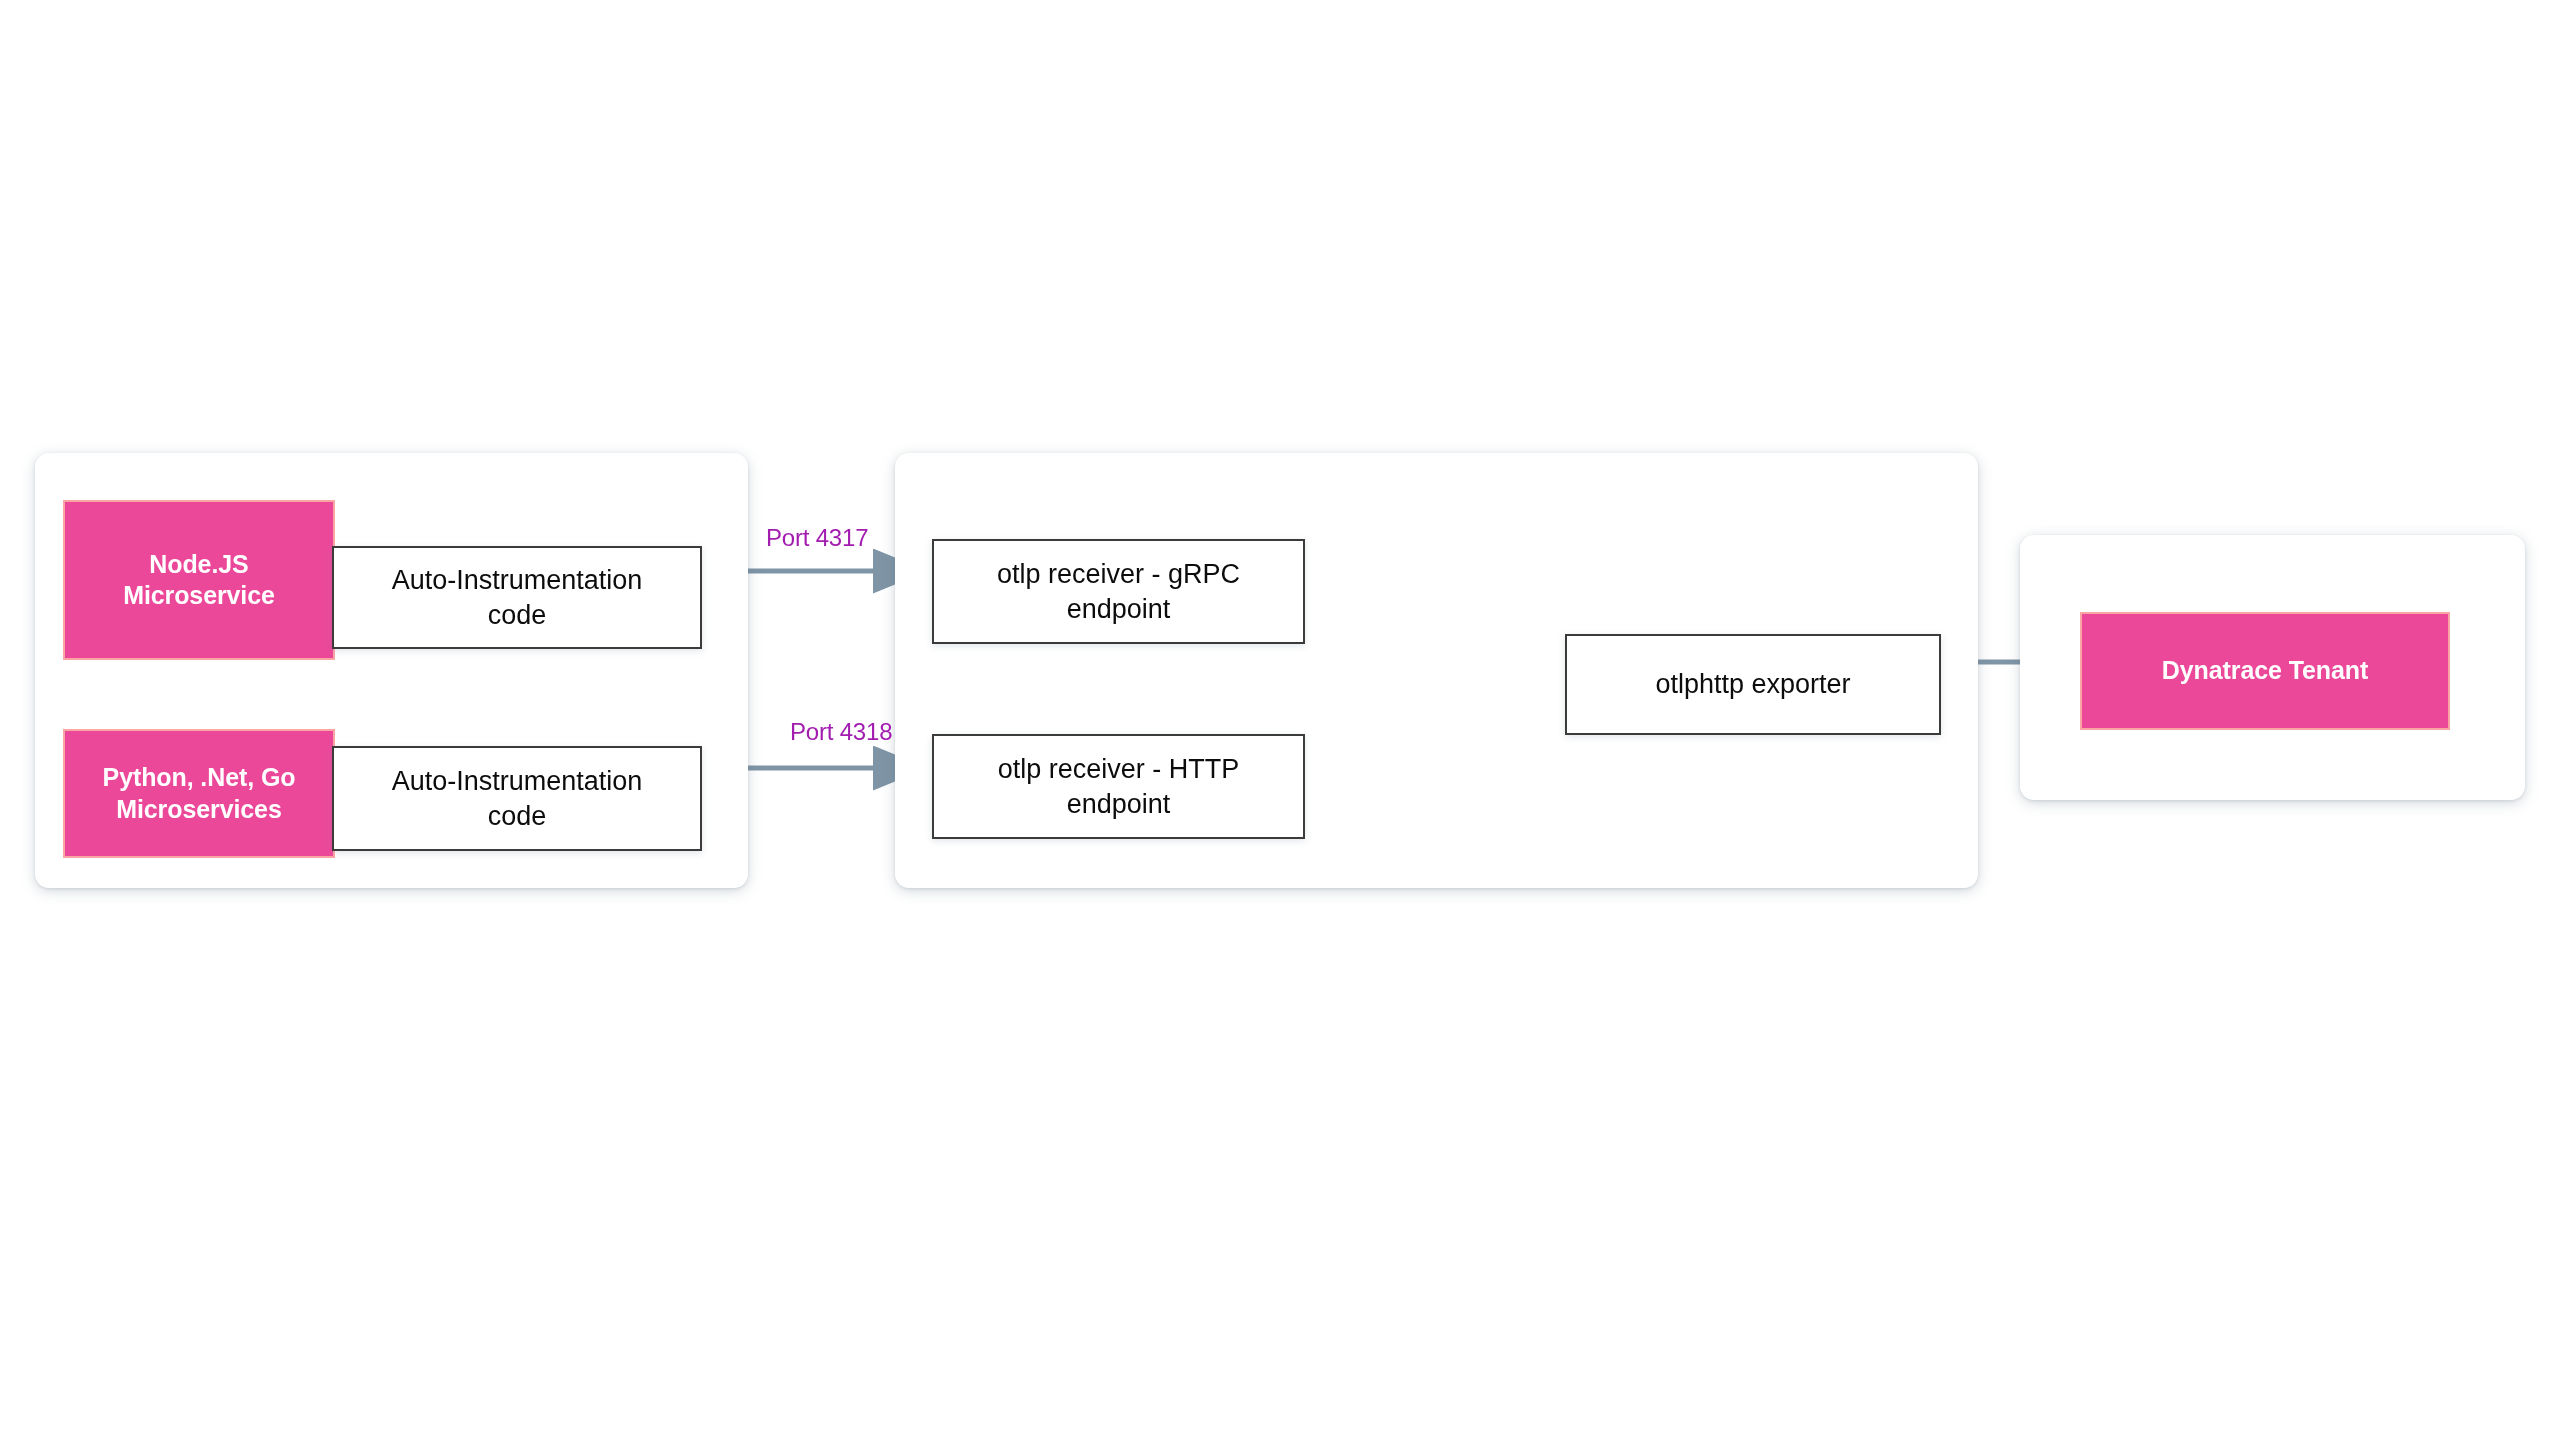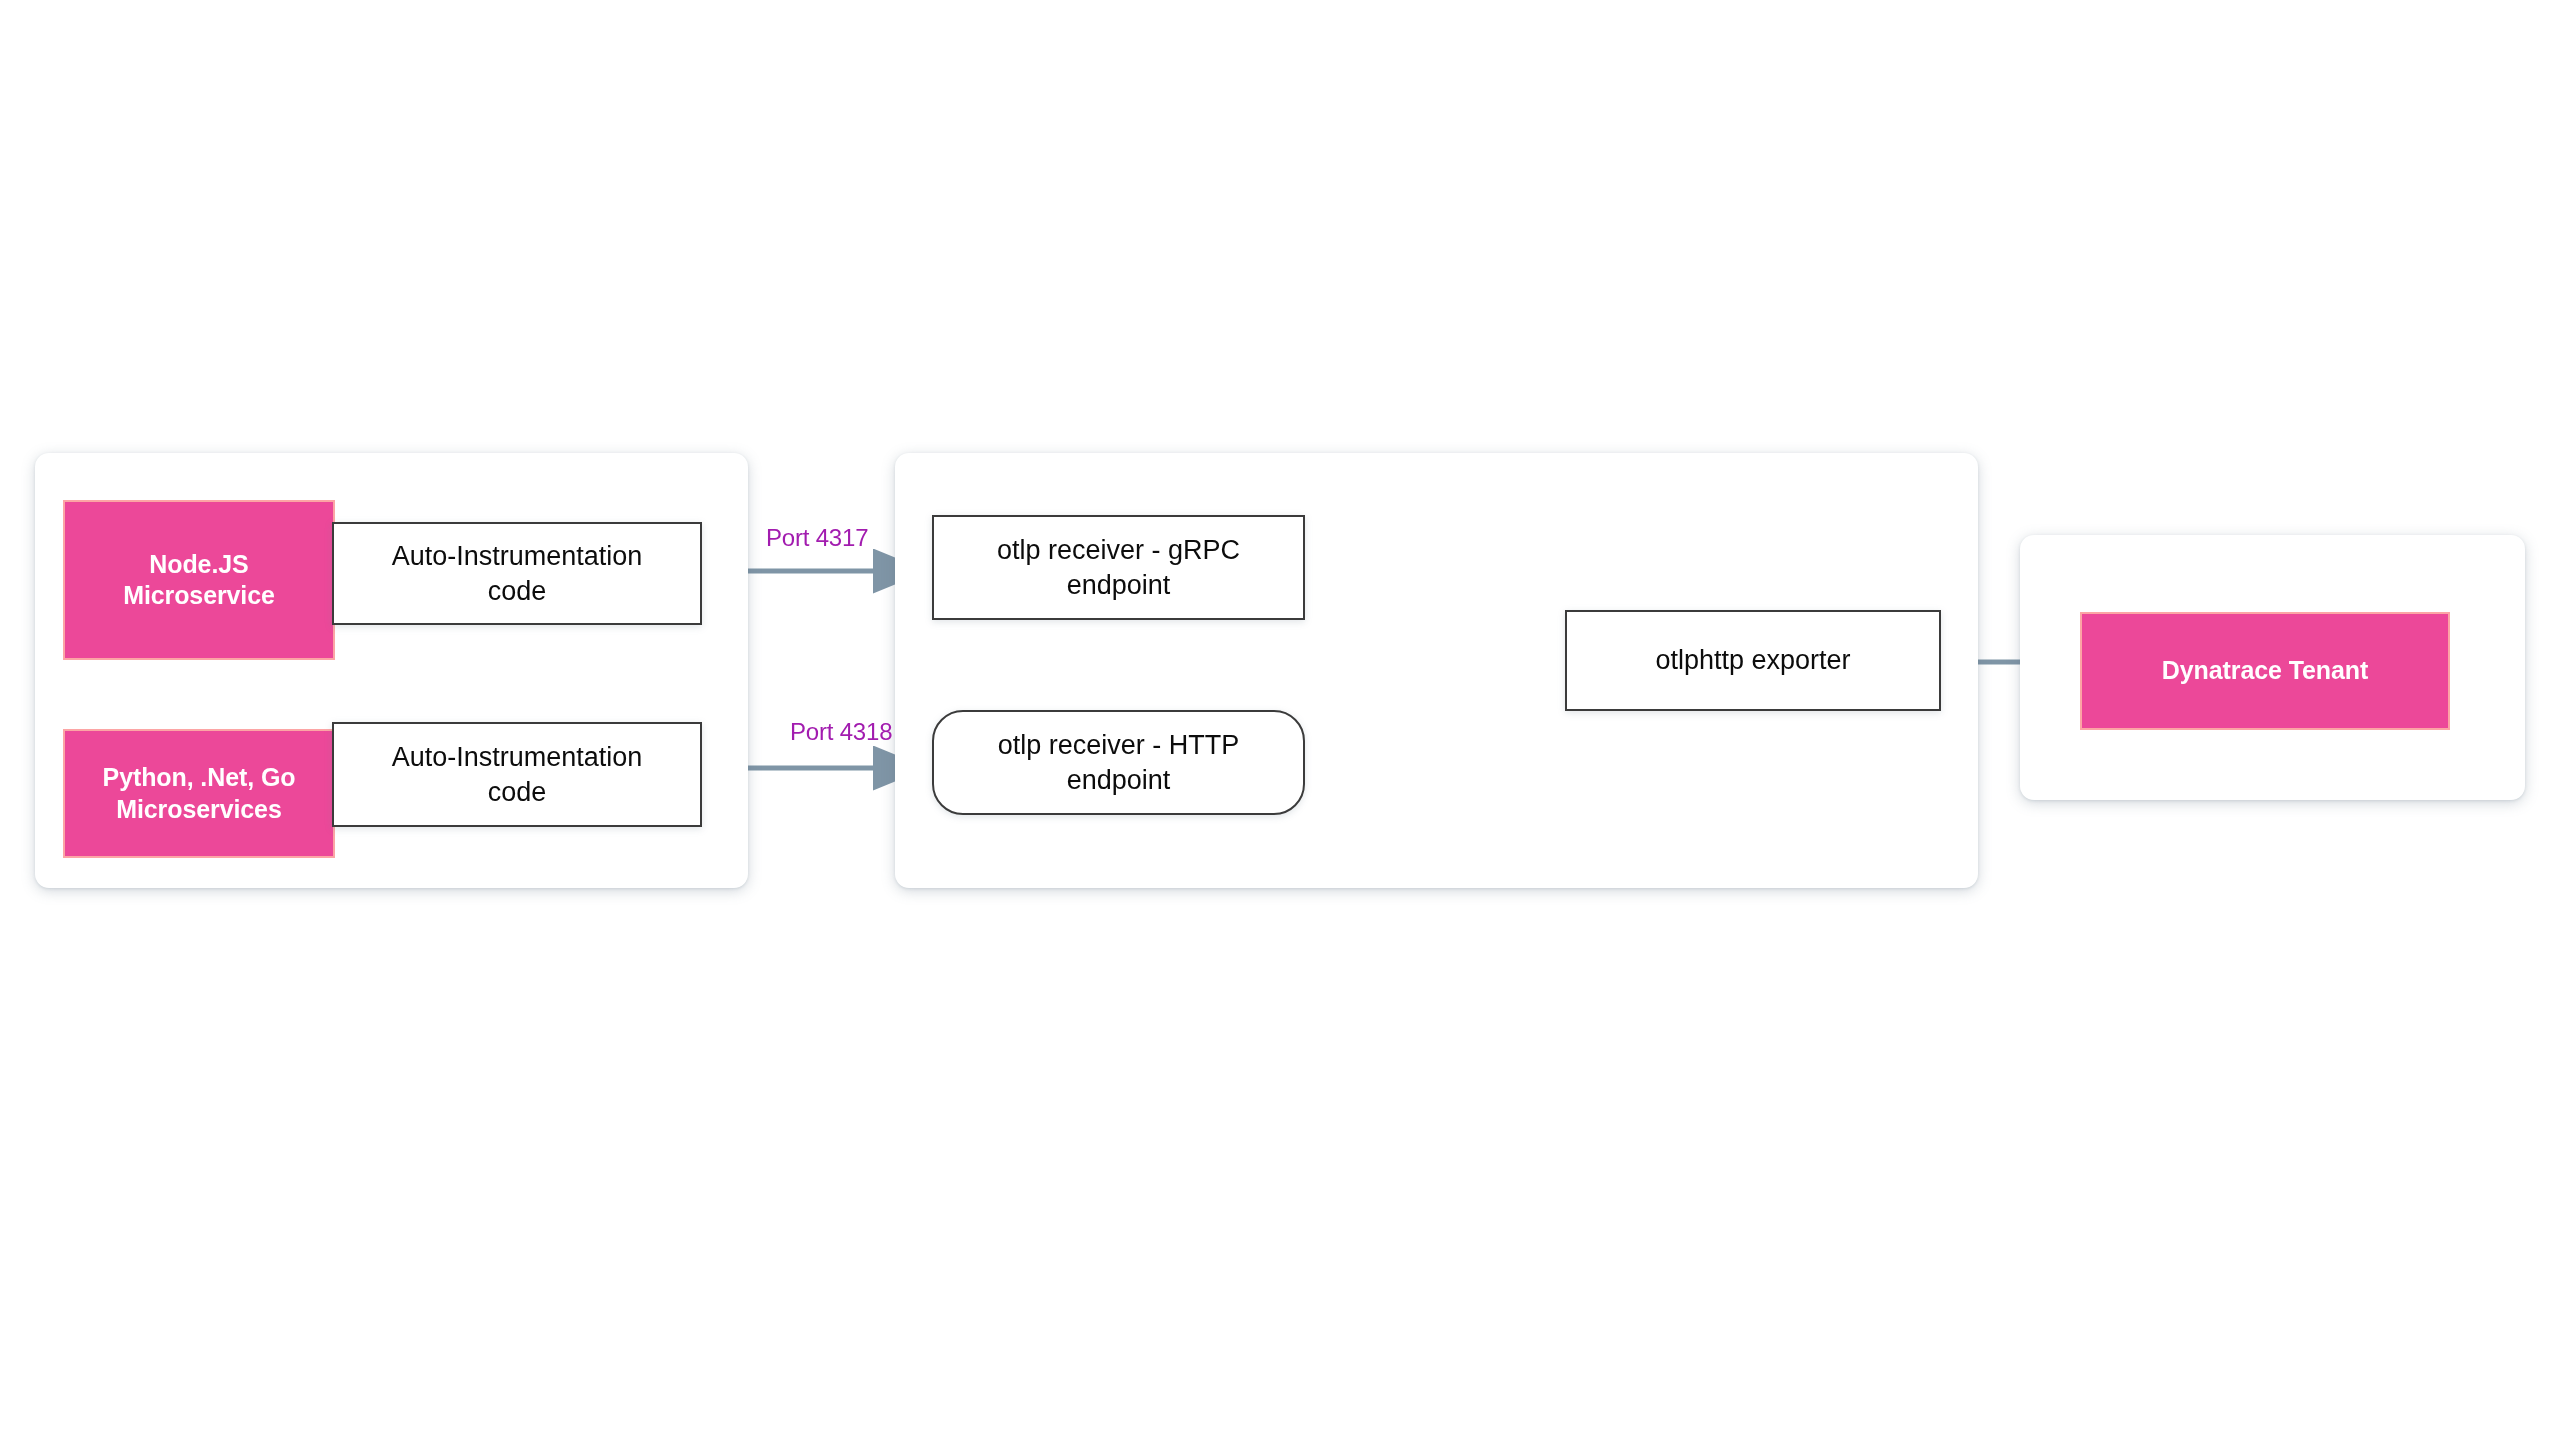--- a/index.html
+++ b/index.html
@@ -52,20 +52,21 @@
     letter-spacing: -0.1px;
   }
 
   .node.white {
     background: #ffffff;
     border: 2px solid #3b3b3b;
     color: #0c0c0c;
     font-weight: normal;
     font-size: 27px;
     box-shadow: 0 2px 7px rgba(120,135,150,0.22);
+    margin-top: 24px;
   }
 
   .node .node-label {
     display: block;
     padding: 0 12px;
     white-space: pre-line;
   }
 
   
   .edge-label {
@@ -135,21 +136,21 @@
   <div class="edge-label" style="left:766px; top:524px;">Port 4317</div>
 
   <div class="edge-label" style="left:766px; top:718px;margin-left:24px;">Port 4318</div>
 
 
   <div class="node white" style="left:932px; top:515px; width:373px; height:105px;">
     <span class="node-label">otlp receiver - gRPC
 endpoint</span>
   </div>
 
-  <div class="node white" style="left:932px; top:710px; width:373px; height:105px;border-radius:31px;">
+  <div class="node white" style="left:932px; top:710px; width:373px; height:105px;">
     <span class="node-label">otlp receiver - HTTP
 endpoint</span>
   </div>
 
   <div class="node white" style="left:1565px; top:610px; width:376px; height:101px;">
     <span class="node-label">otlphttp exporter</span>
   </div>
 
   <div class="node blue" style="left:2080px; top:612px; width:370px; height:118px;">
     <span class="node-label">Dynatrace Tenant</span>

